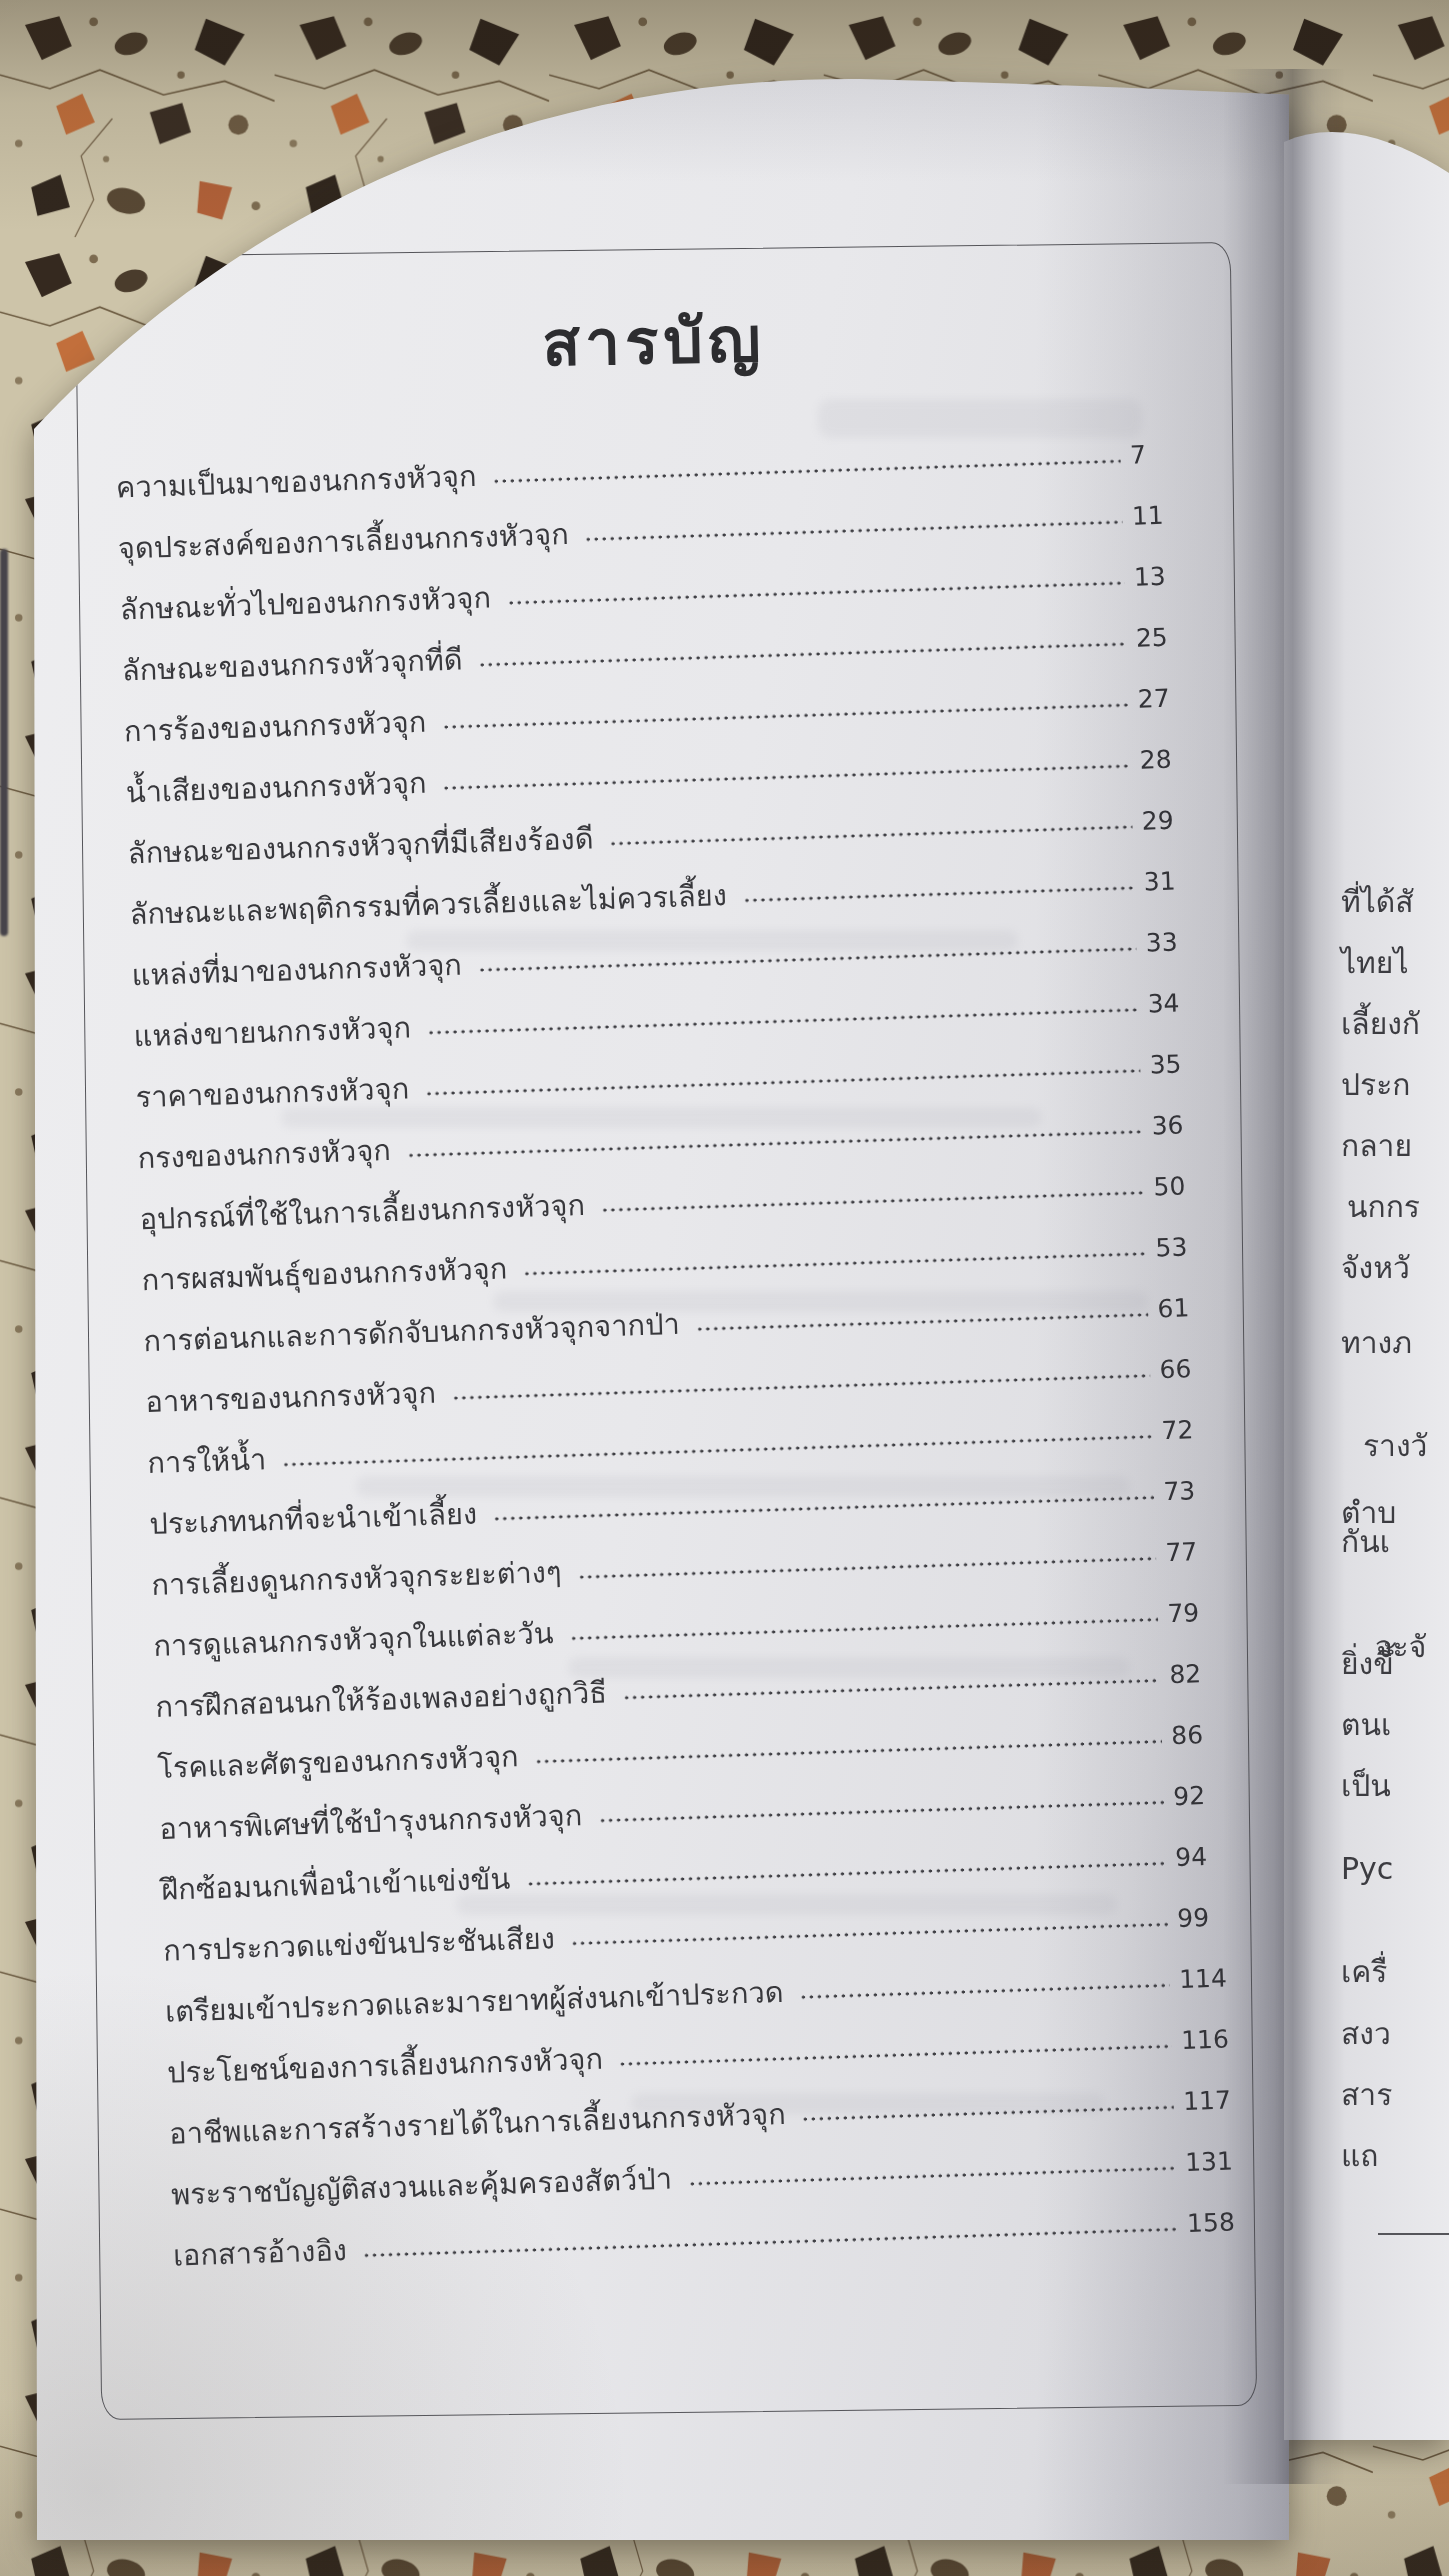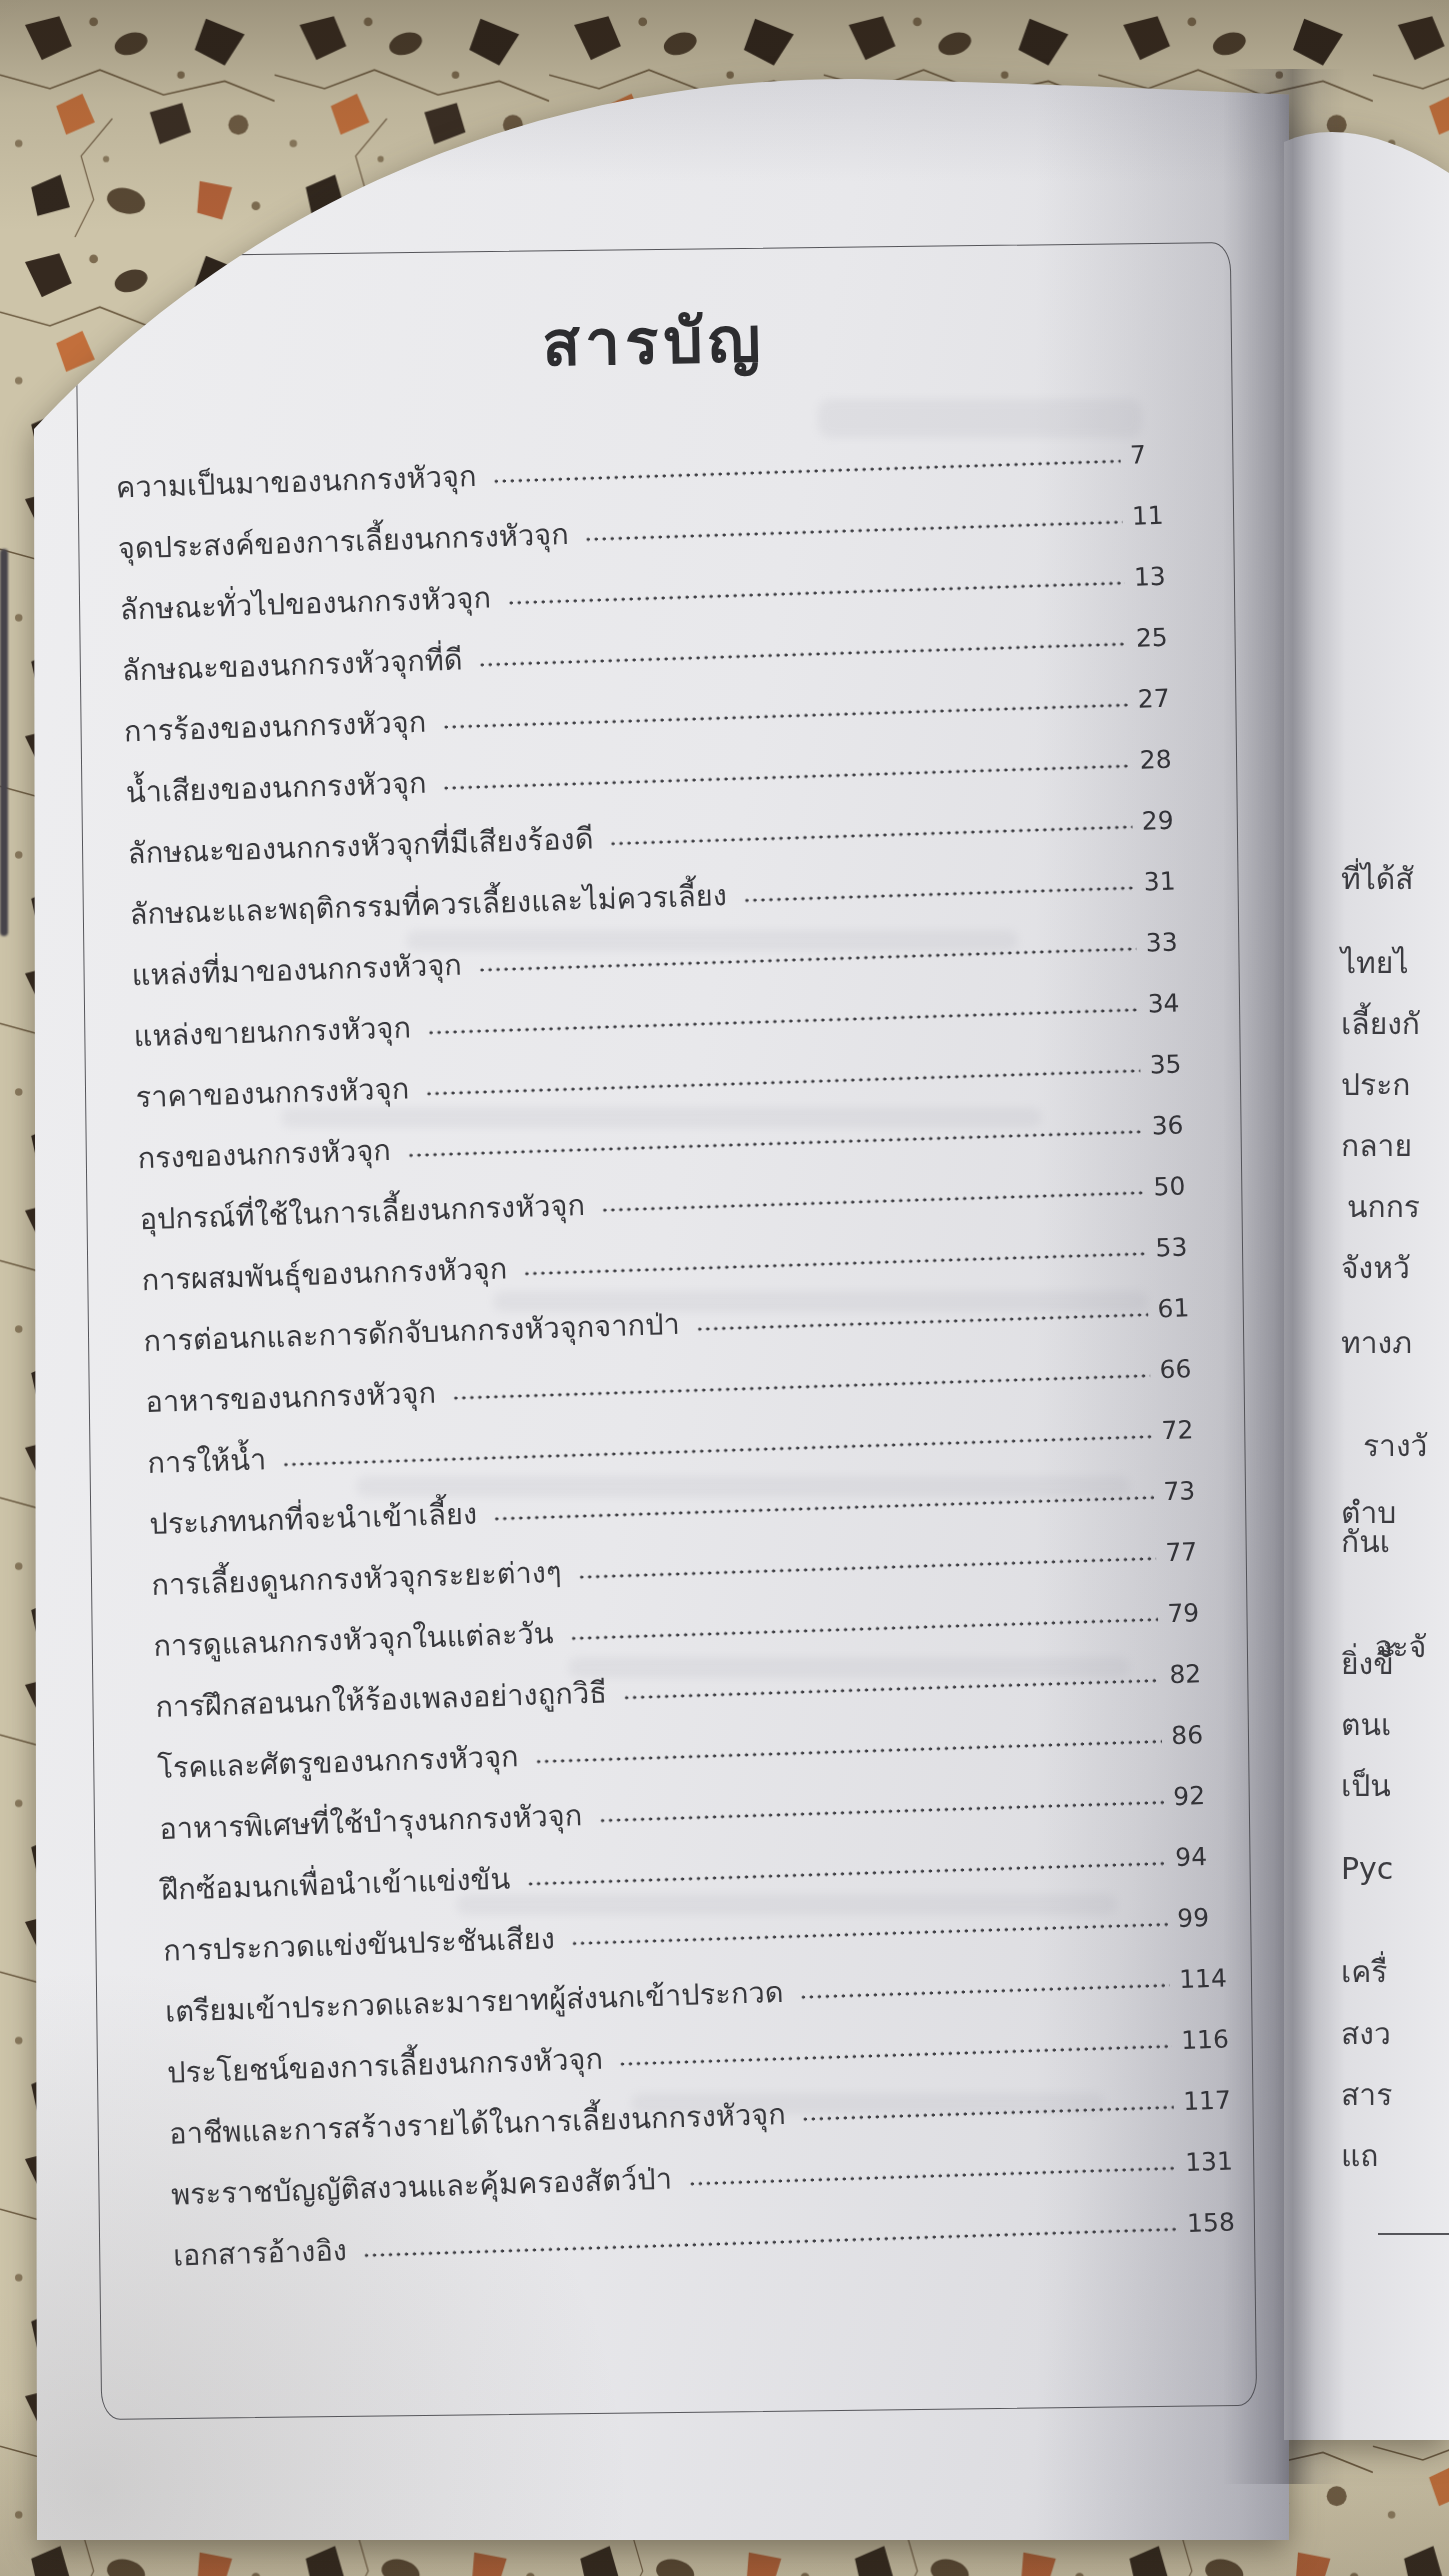--- a/index.html
+++ b/index.html
@@ -275,21 +275,21 @@
               <span class="leader"></span>
               <span class="toc-page">158</span>
             </div>
           </div>
       </div>
     </div>
 
     <div id="right-page">
 
       <div id="footnote-rule"></div>
-    <div class="rp-frag" style="top: 770px; text-align: right;">ที่ได้สั</div>
+    <div class="rp-frag" style="top: 793px; text-align: right;">ที่ได้สั</div>
         <div class="rp-frag" style="top: 854px;">ไทยไ</div>
         <div class="rp-frag" style="top: 915px;">เลี้ยงกั</div>
         <div class="rp-frag" style="top: 976px;">ประก</div>
         <div class="rp-frag" style="top: 1037px;">กลาย</div>
         <div class="rp-frag" style="top: 1098px; margin-left: 6px;">นกกร</div>
         <div class="rp-frag" style="top: 1159px;">จังหวั</div>
         <div class="rp-frag" style="top: 1234px;">ทางภ</div>
         <div class="rp-frag" style="top: 1337px; margin-left: 22px;">รางวั</div>
         <div class="rp-frag" style="top: 1372px; margin-top: 32px;">ตำบ</div>
         <div class="rp-frag" style="top: 1433px;">กันเ</div>

